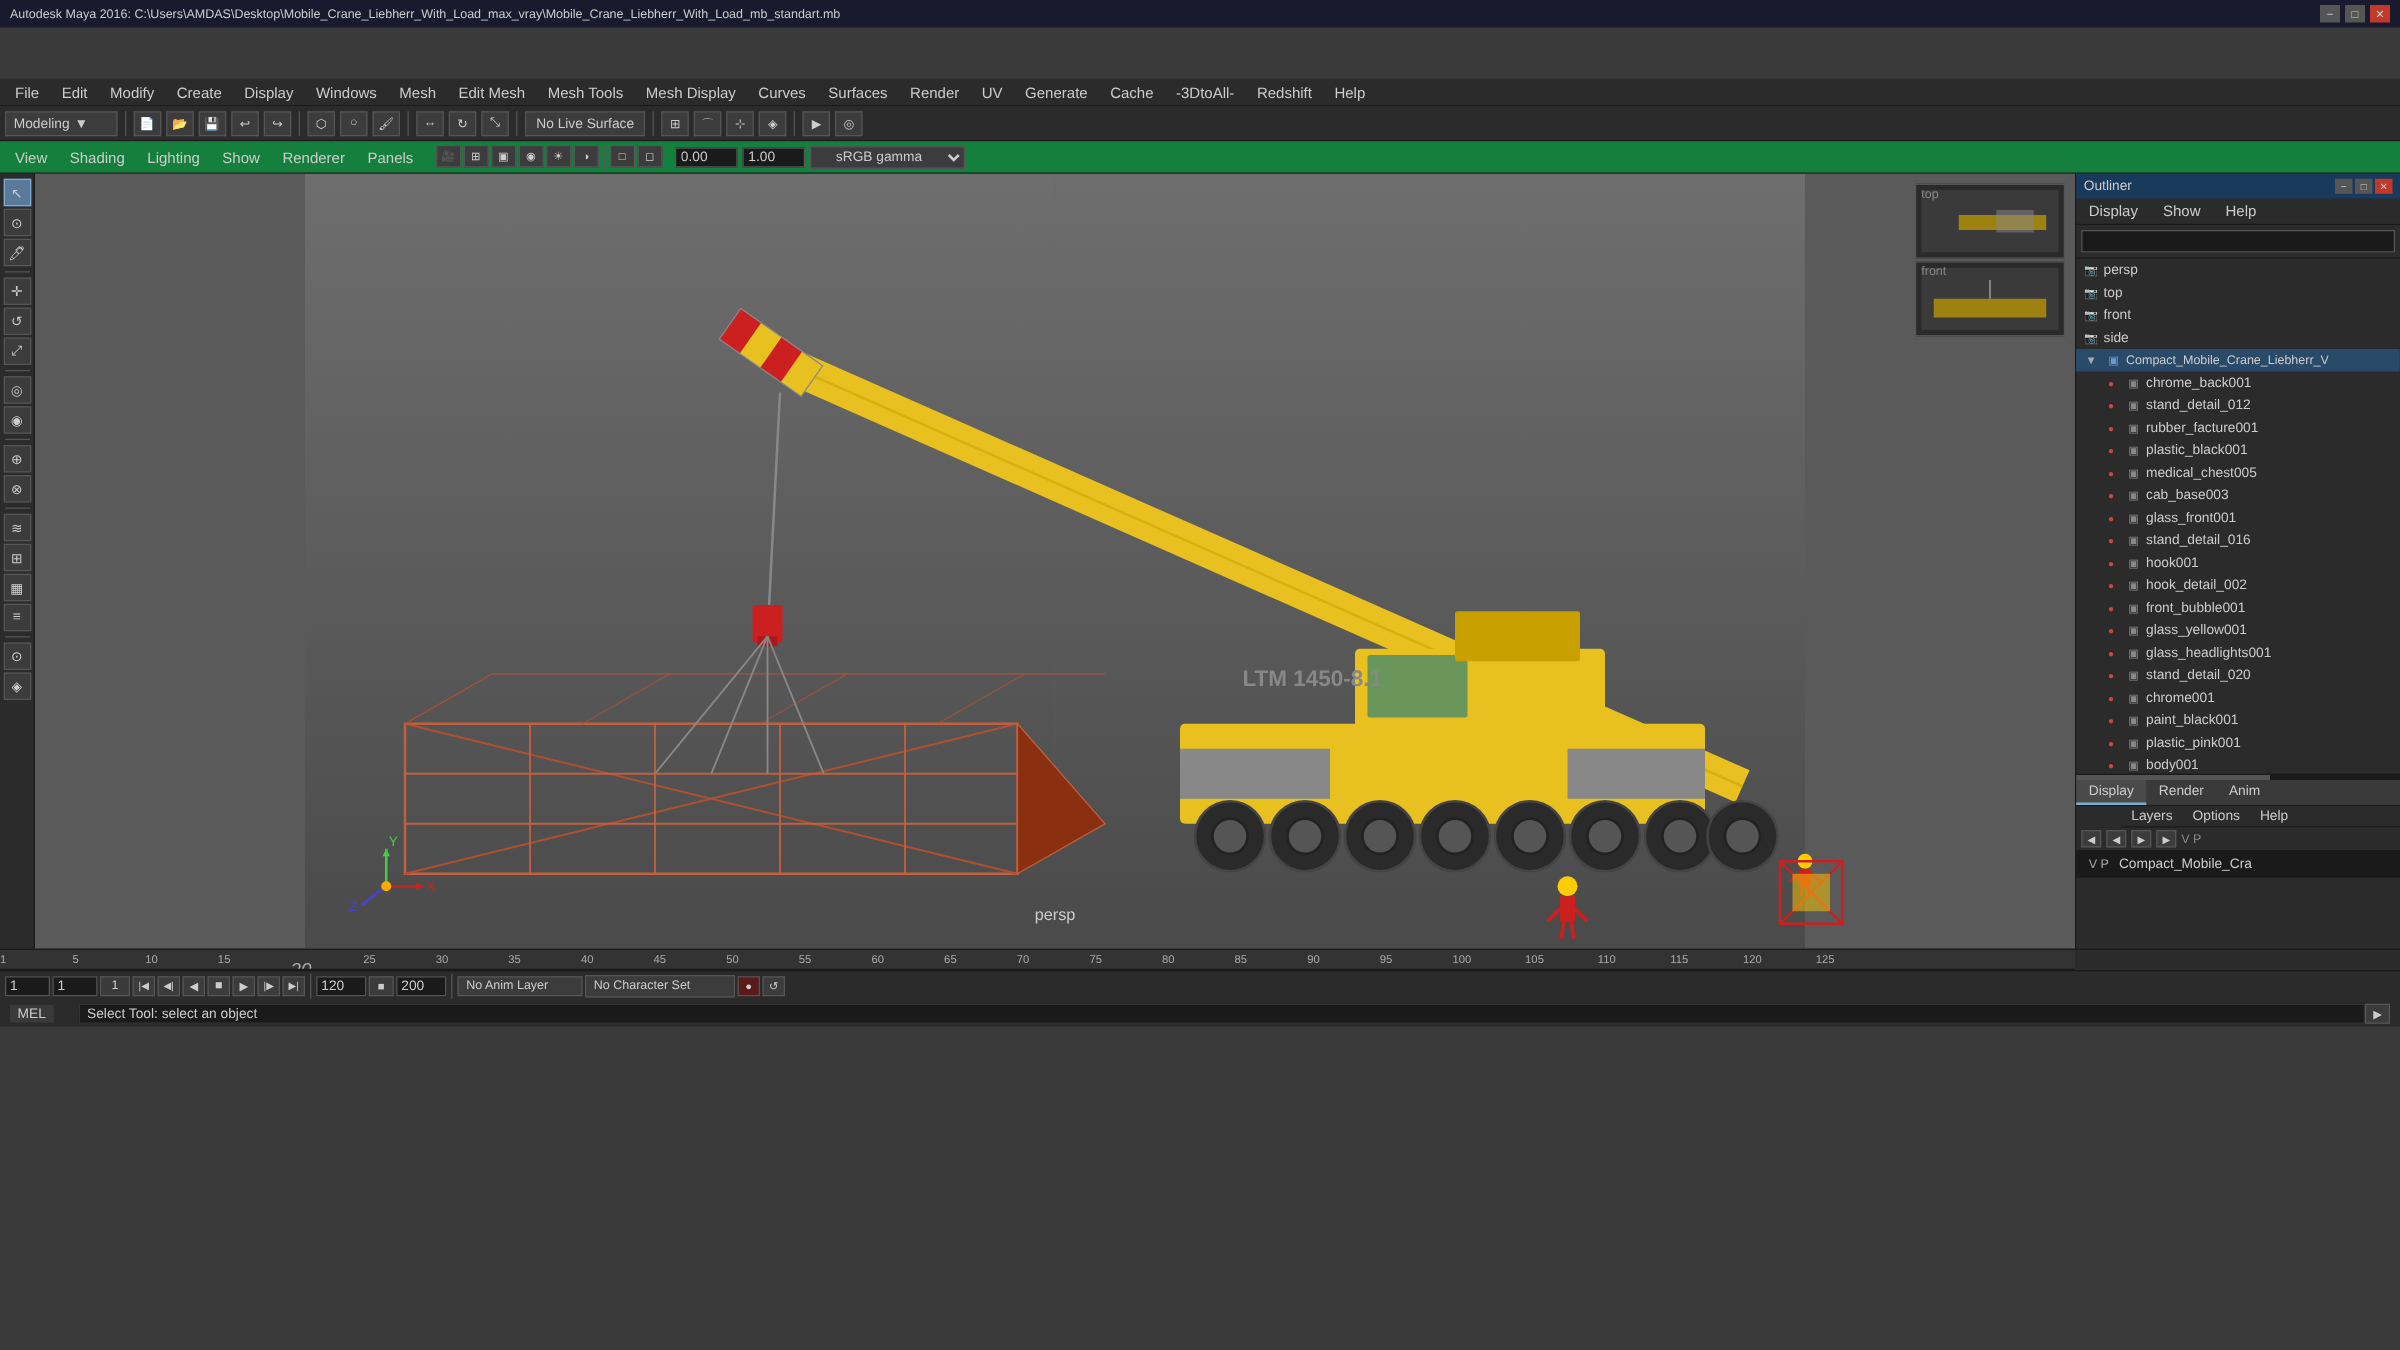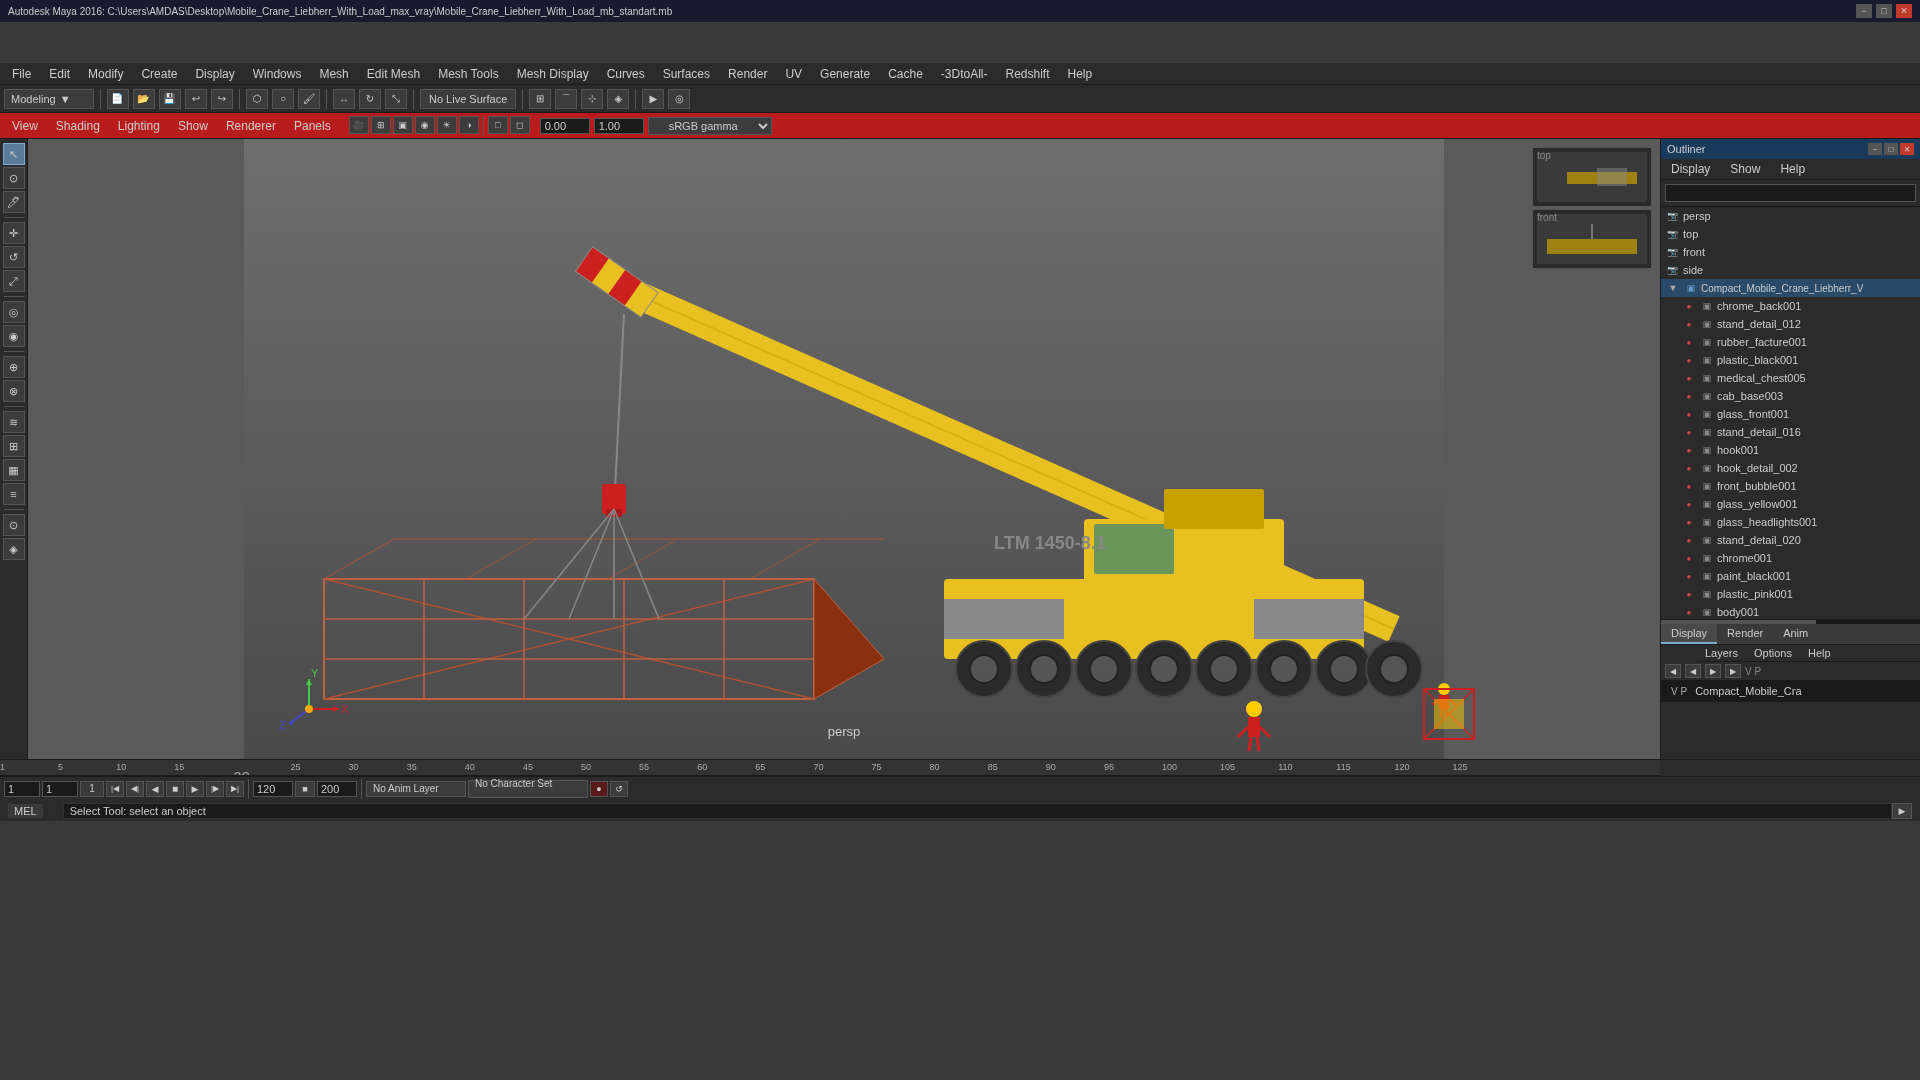--- a/index.html
+++ b/index.html
@@ -38,21 +38,21 @@
     .toolbar-sep { width: 1px; height: 20px; background: #555; margin: 0 2px; }
     .tb-btn {
       width: 22px; height: 20px; background: #3c3c3c; border: 1px solid #555;
       display: flex; align-items: center; justify-content: center;
       cursor: pointer; color: #ccc; font-size: 10px;
     }
     .no-live { background: #3c3c3c; border: 1px solid #555; color: #ccc; padding: 0 8px; height: 20px; font-size: 11px; display: flex; align-items: center; }
 
     
     #toolbar2 {
-      width: 100%; height: 26px; background: #b91c1c;
+      width: 100%; height: 26px; background: #15803d;
       display: flex; align-items: center; padding: 0 4px; gap: 2px;
       border-bottom: 1px solid #1a1a1a;
     }
     .tb2-tabs { display: flex; gap: 2px; margin-right: 8px; }
     .tb2-tab { padding: 2px 8px; color: #ccc; cursor: pointer; font-size: 12px; }
     .tb2-btns { display: flex; gap: 2px; }
     .tb2-btn { width: 20px; height: 18px; background: #3c3c3c; border: 1px solid #555; display: flex; align-items: center; justify-content: center; cursor: pointer; color: #ccc; font-size: 9px; }
     .srgb-select { background: #3c3c3c; border: 1px solid #555; color: #ccc; height: 18px; padding: 0 16px; font-size: 11px; cursor: pointer; }
 
     
@@ -692,21 +692,21 @@
     <input type="text" value="120" style="width: 40px; background: rgb(26, 26, 26); border: 1px solid rgb(85, 85, 85); color: rgb(204, 204, 204); height: 16px; padding: 0px 3px; font-size: 11px;">
     <div style="background:#3c3c3c; border:1px solid #555; width:20px; height:16px; display:flex; align-items:center; justify-content:center; color:#ccc; font-size:9px;">■</div>
     <input type="text" value="200" style="width: 40px; background: rgb(26, 26, 26); border: 1px solid rgb(85, 85, 85); color: rgb(204, 204, 204); height: 16px; padding: 0px 3px; font-size: 11px;">
 
     <div class="toolbar-sep"></div>
 
     <div style="background:#3c3c3c; border:1px solid #555; padding:0 6px; height:16px; display:flex; align-items:center; color:#ccc; font-size:10px; min-width:100px;">
       <span>No Anim Layer</span>
     </div>
 
-    <div style="background:#3c3c3c; border:1px solid #555; padding:8px 6px; height:16px; display:flex; align-items:flex-end; color:#ccc; font-size:10px; min-width:120px;">
+    <div style="background:#3c3c3c; border:1px solid #555; padding:8px 6px; height:16px; display:flex; align-items:center; color:#ccc; font-size:10px; min-width:120px;">
       <span>No Character Set</span>
     </div>
 
     <div class="tc-btn" style="background:#5a1a1a; font-size:9px;">●</div>
     <div class="tc-btn" style="font-size:9px;">↺</div>
   </div>
 </div>
 
 <div id="status-message">
   <div class="mel-label">

